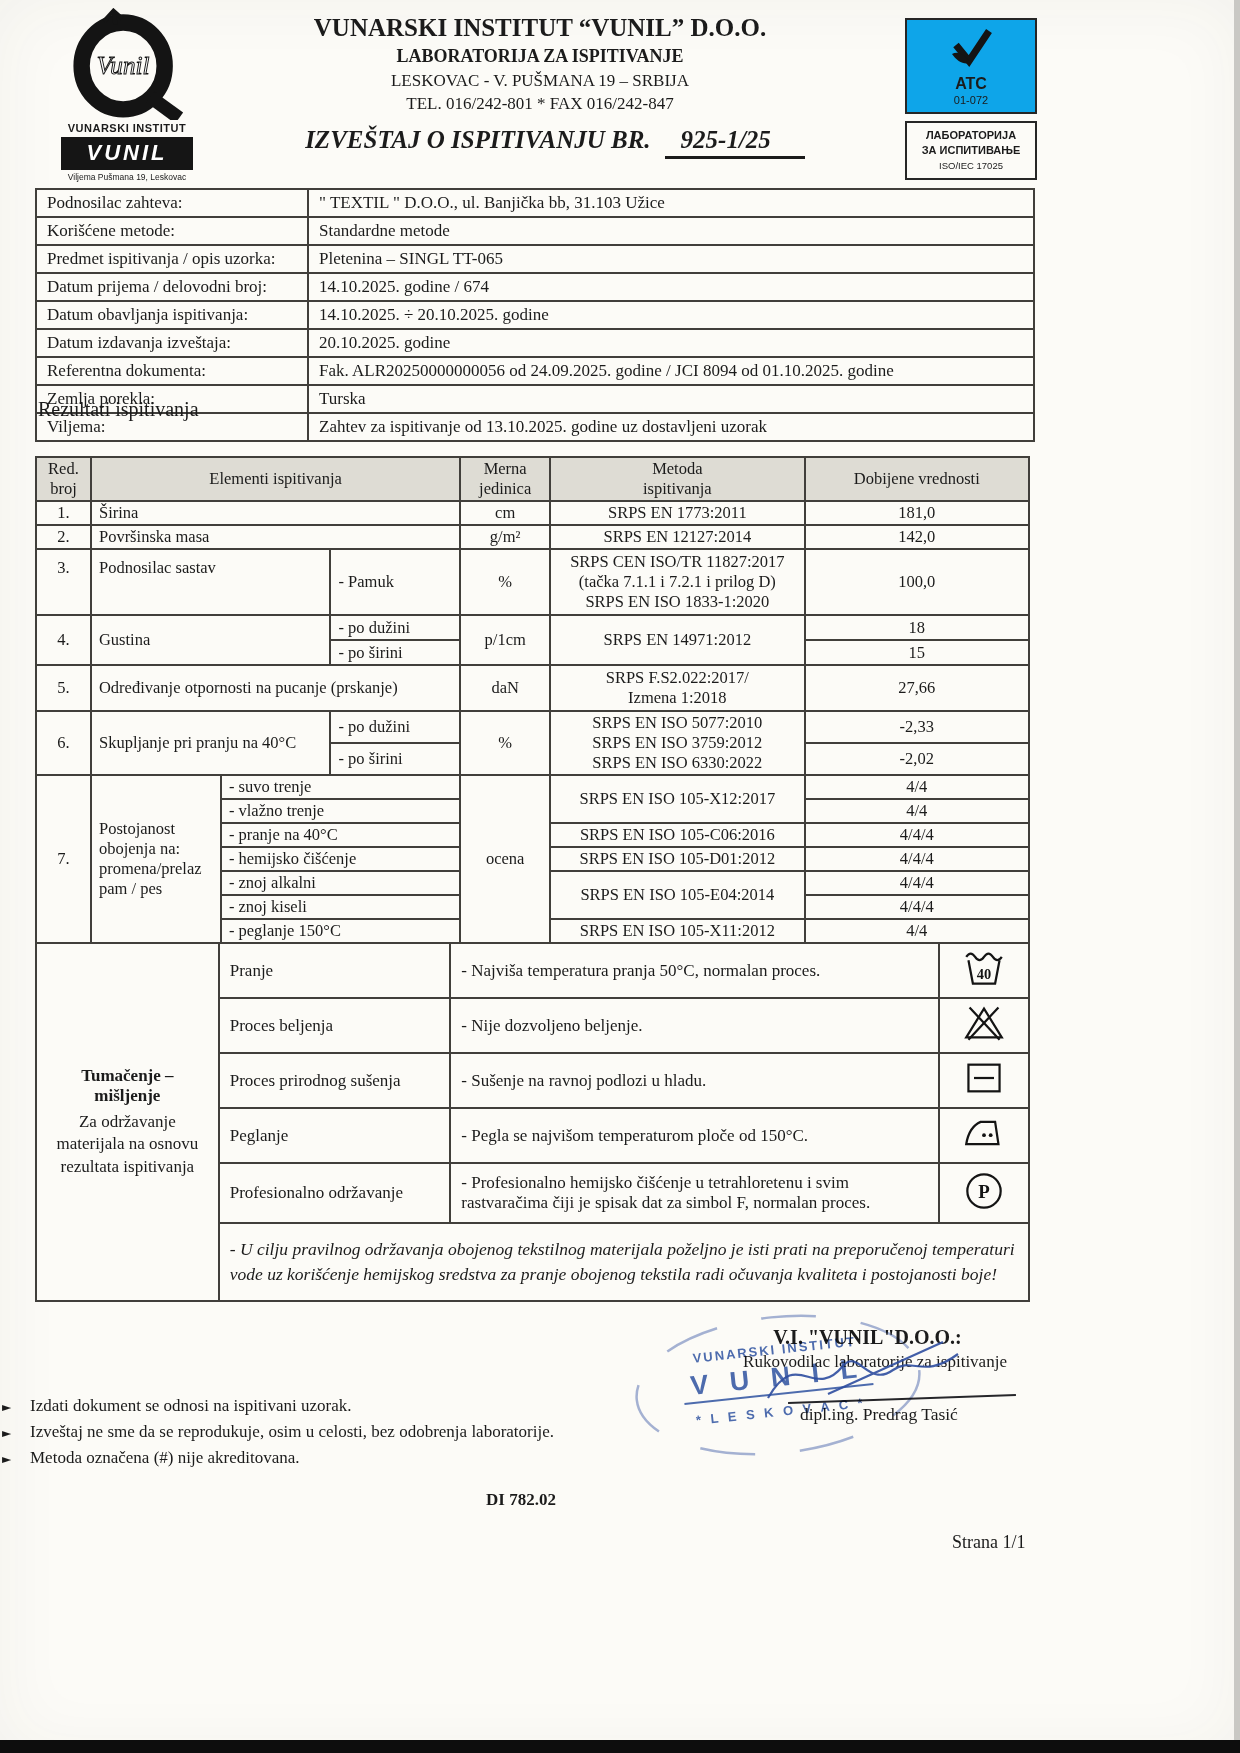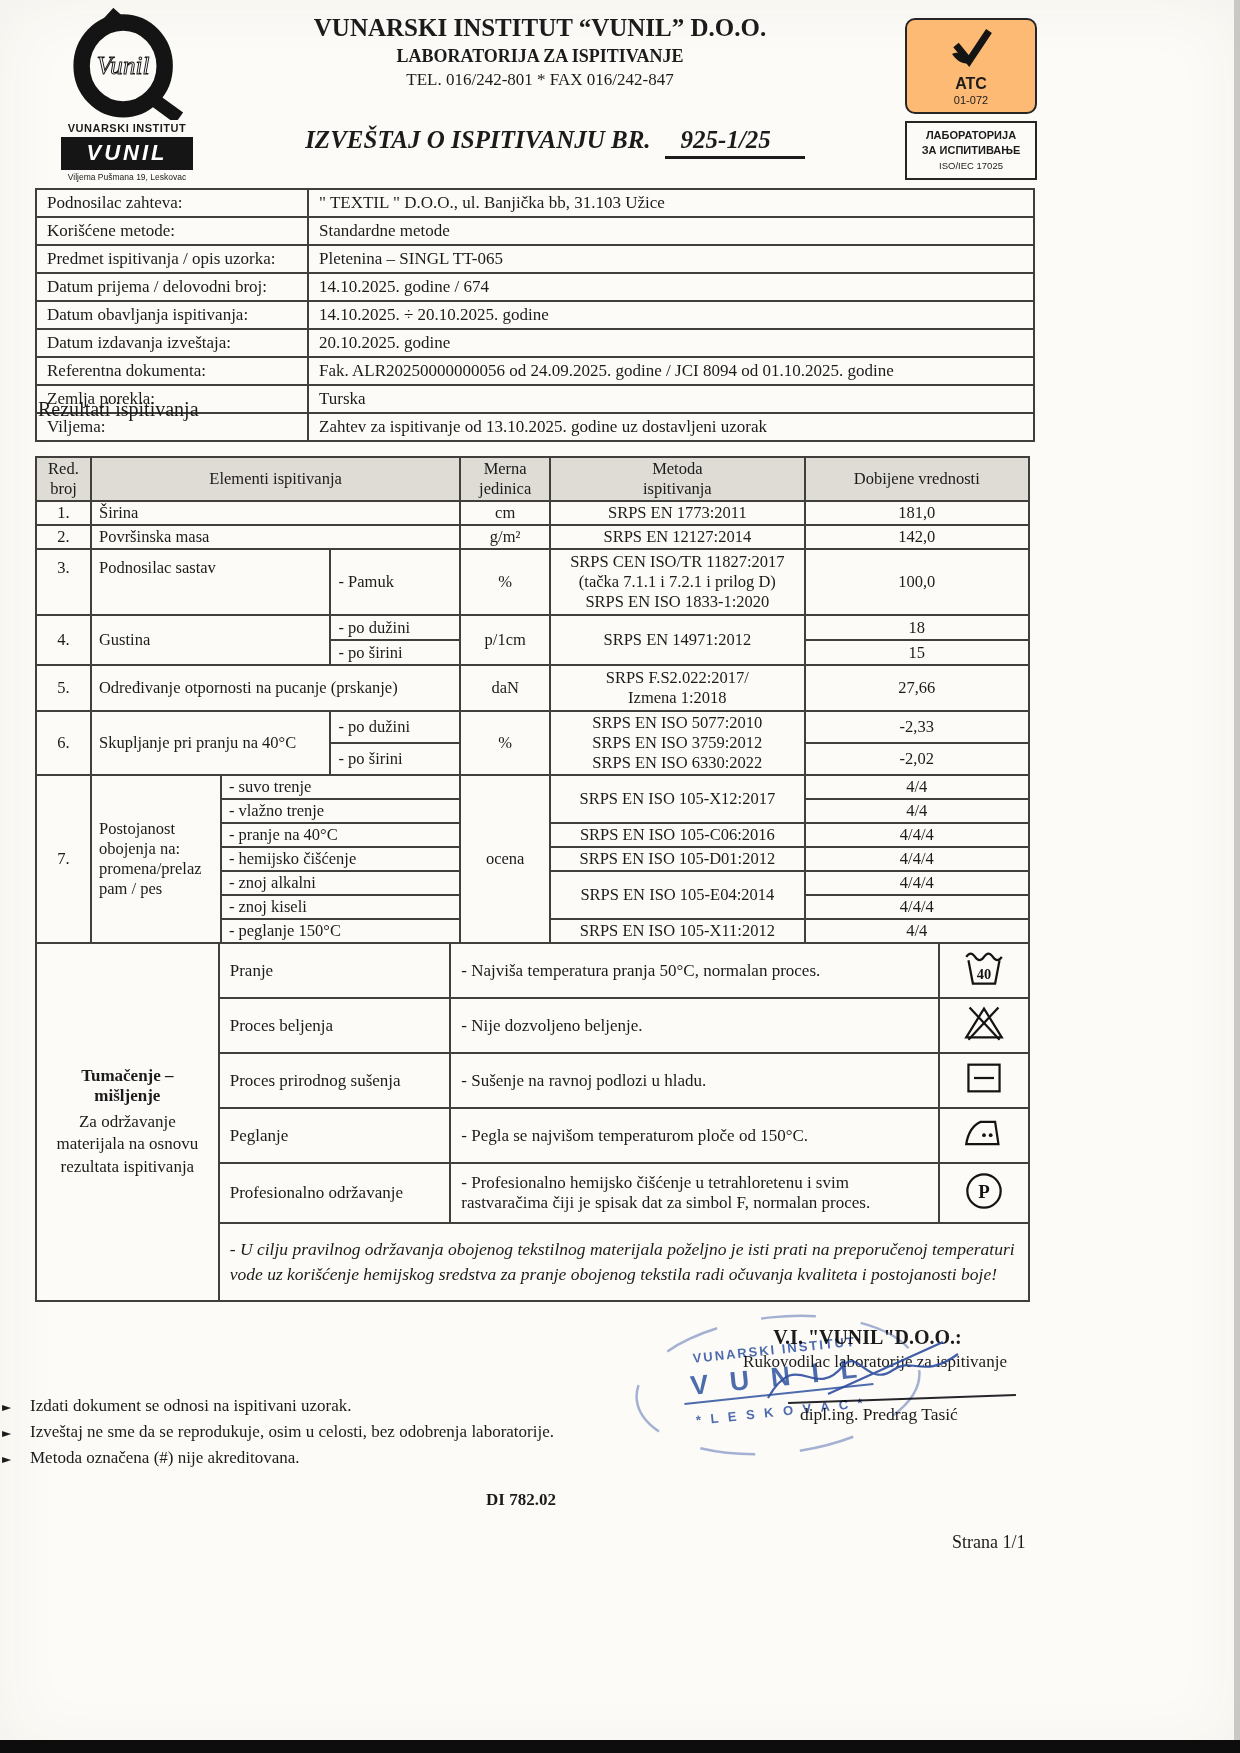--- a/index.html
+++ b/index.html
@@ -26,21 +26,21 @@
   .hc-lab { font-size:18px; font-weight:bold; margin-top:4px; }
   .hc-addr { font-size:17px; margin-top:4px; }
   .hc-tel { font-size:17px; margin-top:3px; }
 
   .report-line { position:absolute; left:230px; top:126px; width:650px; text-align:center;
     font-size:25px; font-weight:bold; font-style:italic; }
   .report-num { display:inline-block; margin-left:14px; padding:0 34px 2px 16px; border-bottom:3px solid #1b1b1b; }
 
   .badge { position:absolute; left:905px; top:18px; width:132px; text-align:center;
     font-family:"Liberation Sans", sans-serif; }
-  .badge-top { border:2.5px solid #262626; border-radius:10px; padding:8px 4px 6px; background:#fdba74; }
+  .badge-top { border:2.5px solid #262626; border-radius:0; padding:8px 4px 6px; background:#0ea5e9; }
   .badge-atc { font-size:16px; font-weight:bold; margin-top:3px; }
   .badge-code { font-size:11px; margin-top:1px; }
   .badge-bottom { border:2px solid #262626; margin-top:7px; padding:5px 2px; font-size:11px; font-weight:bold; line-height:1.35; }
   .badge-iso { font-size:9.5px; font-weight:normal; margin-top:2px; }
 
   
   .info-table { position:absolute; left:35px; top:188px; width:1000px; border-collapse:collapse; }
   .info-table td { border:2px solid #413f3b; font-size:17px; padding:3px 10px; height:24px; background:#fcfbf7; }
   .info-table td.lbl { width:272px; }
 
@@ -102,20 +102,21 @@
       <text x="56" y="68" text-anchor="middle" font-size="26" font-style="italic" fill="#ffffff" stroke="#141414" stroke-width="1">Vunil</text>
     </svg>
     <div class="logo-brand">VUNARSKI INSTITUT</div>
     <div class="logo-box">VUNIL</div>
     <div class="logo-addr">Viljema Pušmana 19, Leskovac</div>
   </div>
 
   <div class="header-center">
     <div class="hc-title">VUNARSKI INSTITUT “VUNIL” D.O.O.</div>
     <div class="hc-lab">LABORATORIJA ZA ISPITIVANJE</div>
+    <div class="hc-addr">LESKOVAC - V. PUŠMANA 19 – SRBIJA</div>
     <div class="hc-tel">TEL. 016/242-801 * FAX  016/242-847</div>
   </div>
 
   <div class="report-line">
     <span>IZVEŠTAJ O ISPITIVANJU BR.</span><span class="report-num">925-1/25</span>
   </div>
 
   <div class="badge">
     <div class="badge-top">
       <svg width="46" height="40" viewBox="0 0 44 40">

